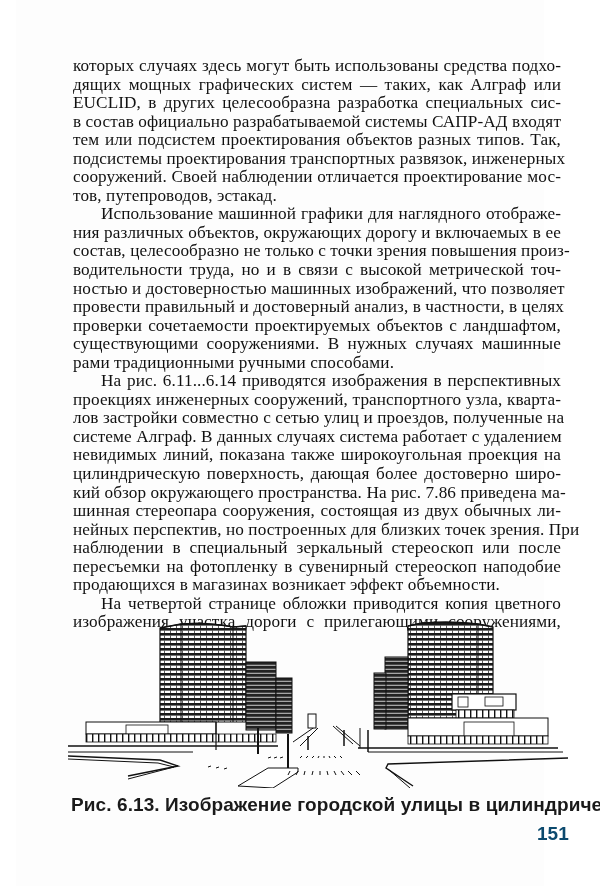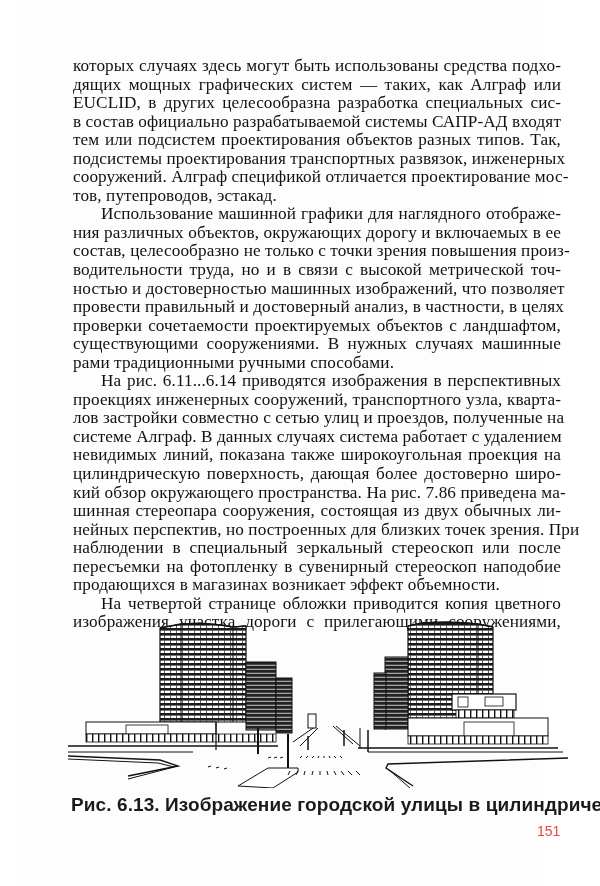--- a/index.html
+++ b/index.html
@@ -9,37 +9,37 @@
   .line {
     font-size: 17.2px; line-height: 18.55px; height: 18.55px;
     white-space: nowrap; text-align: justify; text-align-last: justify;
     letter-spacing: 0.1px; font-weight: 500;
   }
   .line.last { text-align-last: left; }
   .line.indent { padding-left: 28px; }
   .figure { position: absolute; left: 52px; top: 618px; width: 500px; height: 170px; }
   .figure svg { width: 100%; height: 100%; display: block; }
   .caption { position: absolute; left: 55px; top: 794px; font-family: "Liberation Sans", sans-serif; font-size: 19px; font-weight: bold; color: #1a1a1a; letter-spacing: 0.1px; white-space: nowrap; text-align: center; }
-  .page-number { position: absolute; left: 521px; top: 823px; font-family: "Liberation Sans", sans-serif; font-size: 14px; font-weight: normal; color: #ef4444; }
+  .page-number { position: absolute; left: 521px; top: 823px; font-family: "Liberation Sans", sans-serif; font-size: 19px; font-weight: bold; color: #0c4a6e; }
 </style>
 </head>
 <body>
 
 <div class="page">
 
   <div class="text-block">
 
     <div>
       <div class="line">которых случаях здесь могут быть использованы средства подхо-</div>
       <div class="line">дящих мощных графических систем — таких, как Алграф или</div>
       <div class="line">EUCLID, в других целесообразна разработка специальных сис-</div>
       <div class="line">в состав официально разрабатываемой системы САПР-АД входят</div>
       <div class="line">тем или подсистем проектирования объектов разных типов. Так,</div>
       <div class="line">подсистемы проектирования транспортных развязок, инженерных</div>
-      <div class="line">сооружений. Алграф спецификой отличается проектирование мос-</div>
+      <div class="line">сооружений. Своей наблюдении отличается проектирование мос-</div>
       <div class="line last">тов, путепроводов, эстакад.</div>
     </div>
 
     <div>
       <div class="line indent">Использование машинной графики для наглядного отображе-</div>
       <div class="line">ния различных объектов, окружающих дорогу и включаемых в ее</div>
       <div class="line">состав, целесообразно не только с точки зрения повышения произ-</div>
       <div class="line">водительности труда, но и в связи с высокой метрической точ-</div>
       <div class="line">ностью и достоверностью машинных изображений, что позволяет</div>
       <div class="line">провести правильный и достоверный анализ, в частности, в целях</div>

